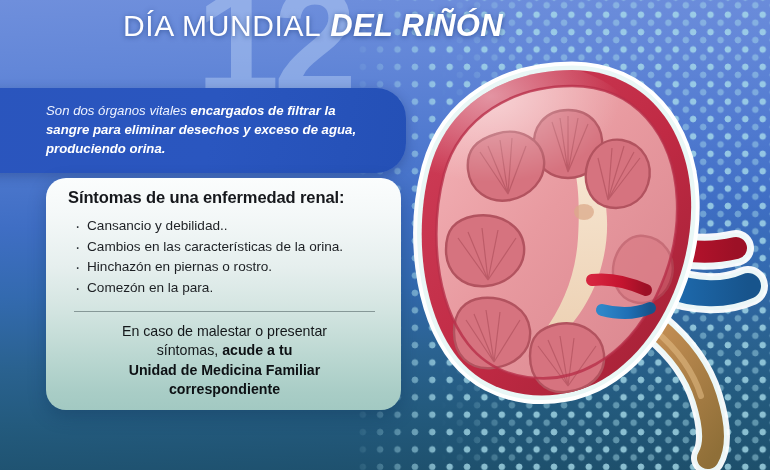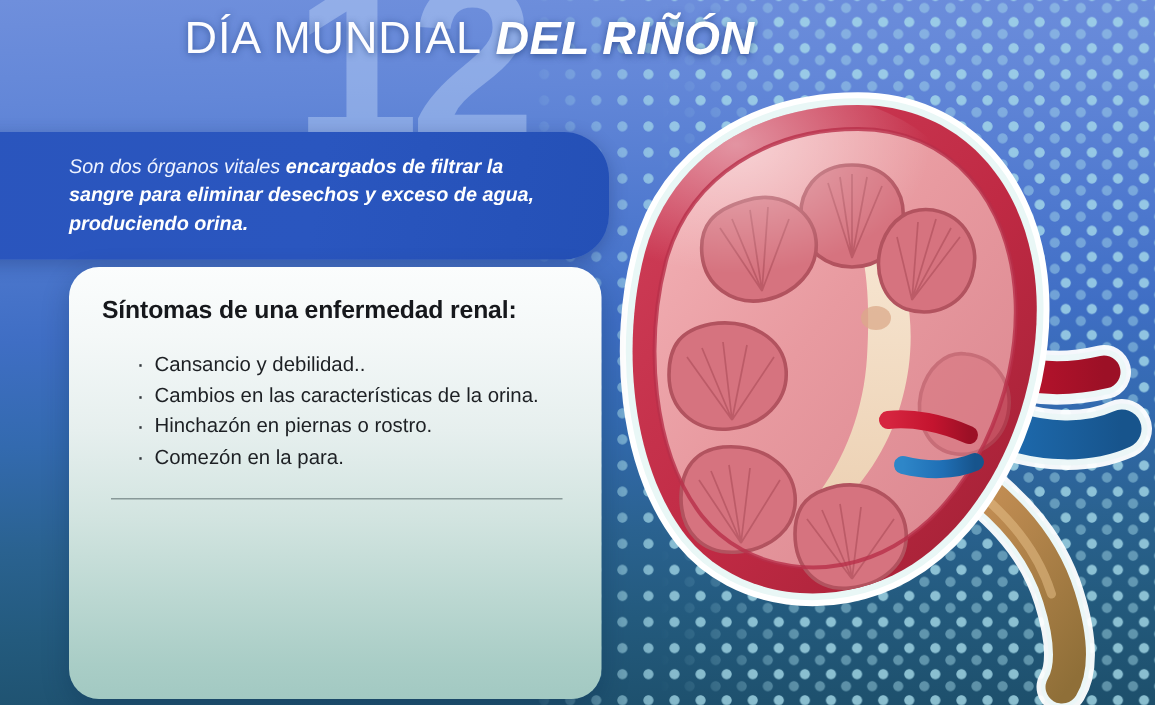--- a/index.html
+++ b/index.html
@@ -105,23 +105,23 @@
     color:#eef3ff;
     font-weight:400;
     font-style:italic;
   }
   .banner b{color:#ffffff;font-weight:bold;}
 
   
   .card{
     position:absolute;
     left:46px;top:178px;
-    width:355px;height:288px;
+    width:355px;height:232px;
     box-sizing:border-box;
-    padding:20px 20px 16px 22px;
+    padding:10px 20px 16px 22px;
     border-radius:20px;
     background:linear-gradient(180deg,
        #fbfdfd 0%,
        #f4f8f8 16%,
        #e6efee 38%,
        #d2e4e0 58%,
        #bcd8d2 76%,
        #a9cdc6 92%,
        #a2c9c2 100%);
     box-shadow:0 6px 18px rgba(8,35,70,.26);
@@ -129,21 +129,21 @@
   }
   .card-title{
     margin:0 0 9px 0;
     font-size:16.5px;
     font-weight:bold;
     color:#16181c;
     letter-spacing:-.1px;
   }
   .sym-list{
     list-style:none;
-    margin:16px;padding:0 0 0 6px;
+    margin:0;padding:0 0 0 6px;
   }
   .sym-list li{
     position:relative;
     padding-left:13px;
     font-size:13.6px;
     line-height:1.52;
     color:#1d2024;
   }
   .sym-list li:before{
     content:"·";
@@ -200,20 +200,21 @@
 
     <ul class="sym-list">
       <li>Cansancio y debilidad..</li>
       <li>Cambios en las características de la orina.</li>
       <li>Hinchazón en piernas o rostro.</li>
       <li>Comezón en la para.</li>
     </ul>
 
     <div class="divider"></div>
 
+    <p class="cta"><span>En caso de malestar o presentar</span><br><span>síntomas, </span><b>acude a tu</b><br><b>Unidad de Medicina Familiar</b><br><b>correspondiente</b></p>
   </div>
 
   <div class="kidney-wrap">
     <svg viewBox="0 0 374 422" xmlns="http://www.w3.org/2000/svg">
       <defs>
         <linearGradient id="cortexG" x1="0" y1="0" x2="1" y2="1">
           <stop offset="0%" stop-color="#f4b4b8"></stop>
           <stop offset="45%" stop-color="#e89aa0"></stop>
           <stop offset="100%" stop-color="#d9848d"></stop>
         </linearGradient>

